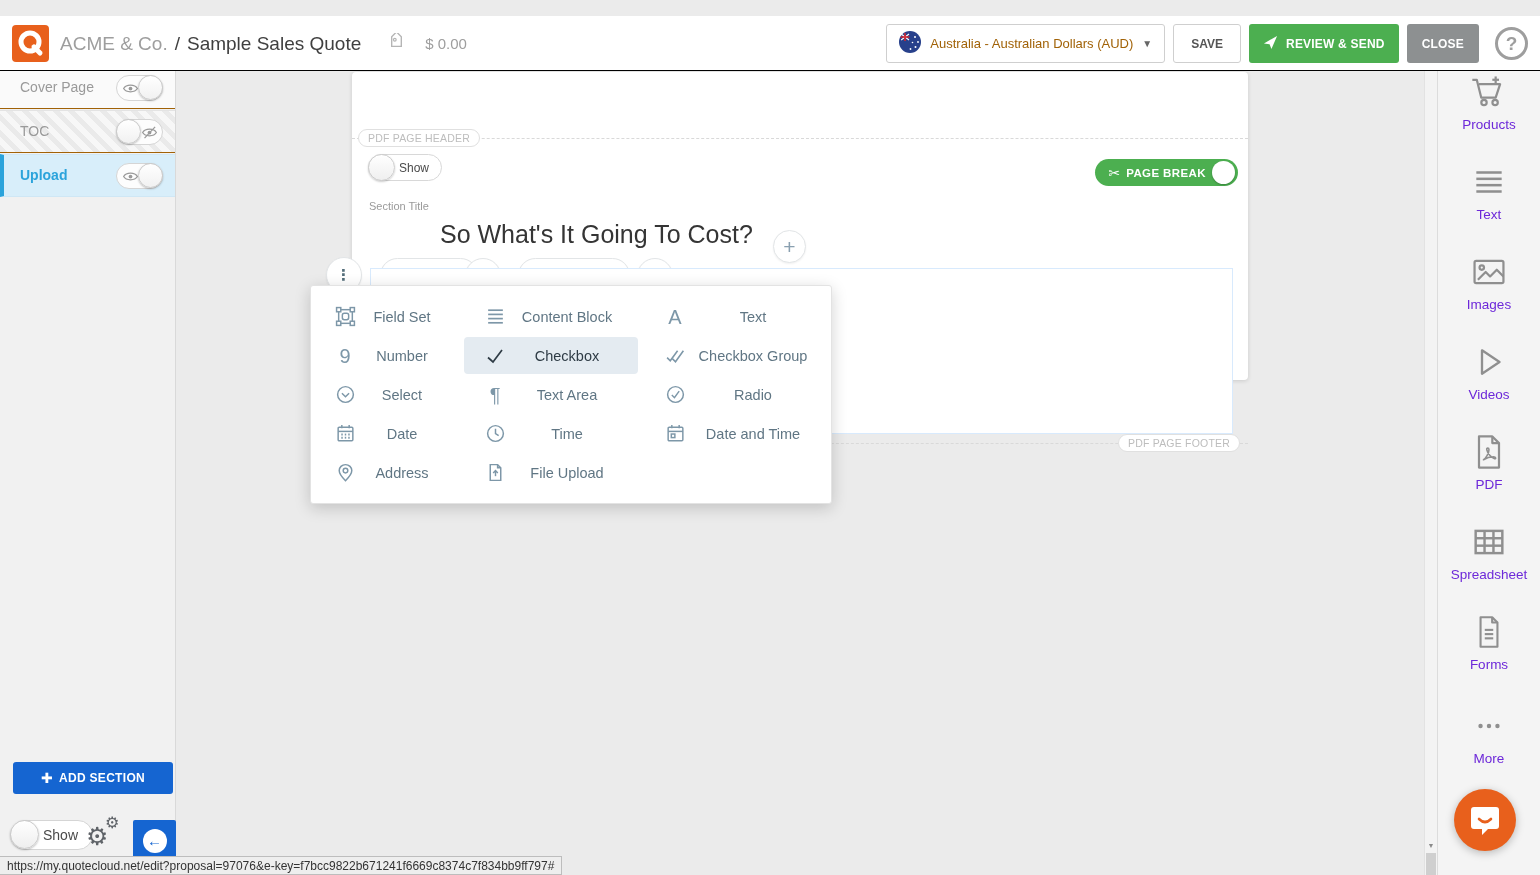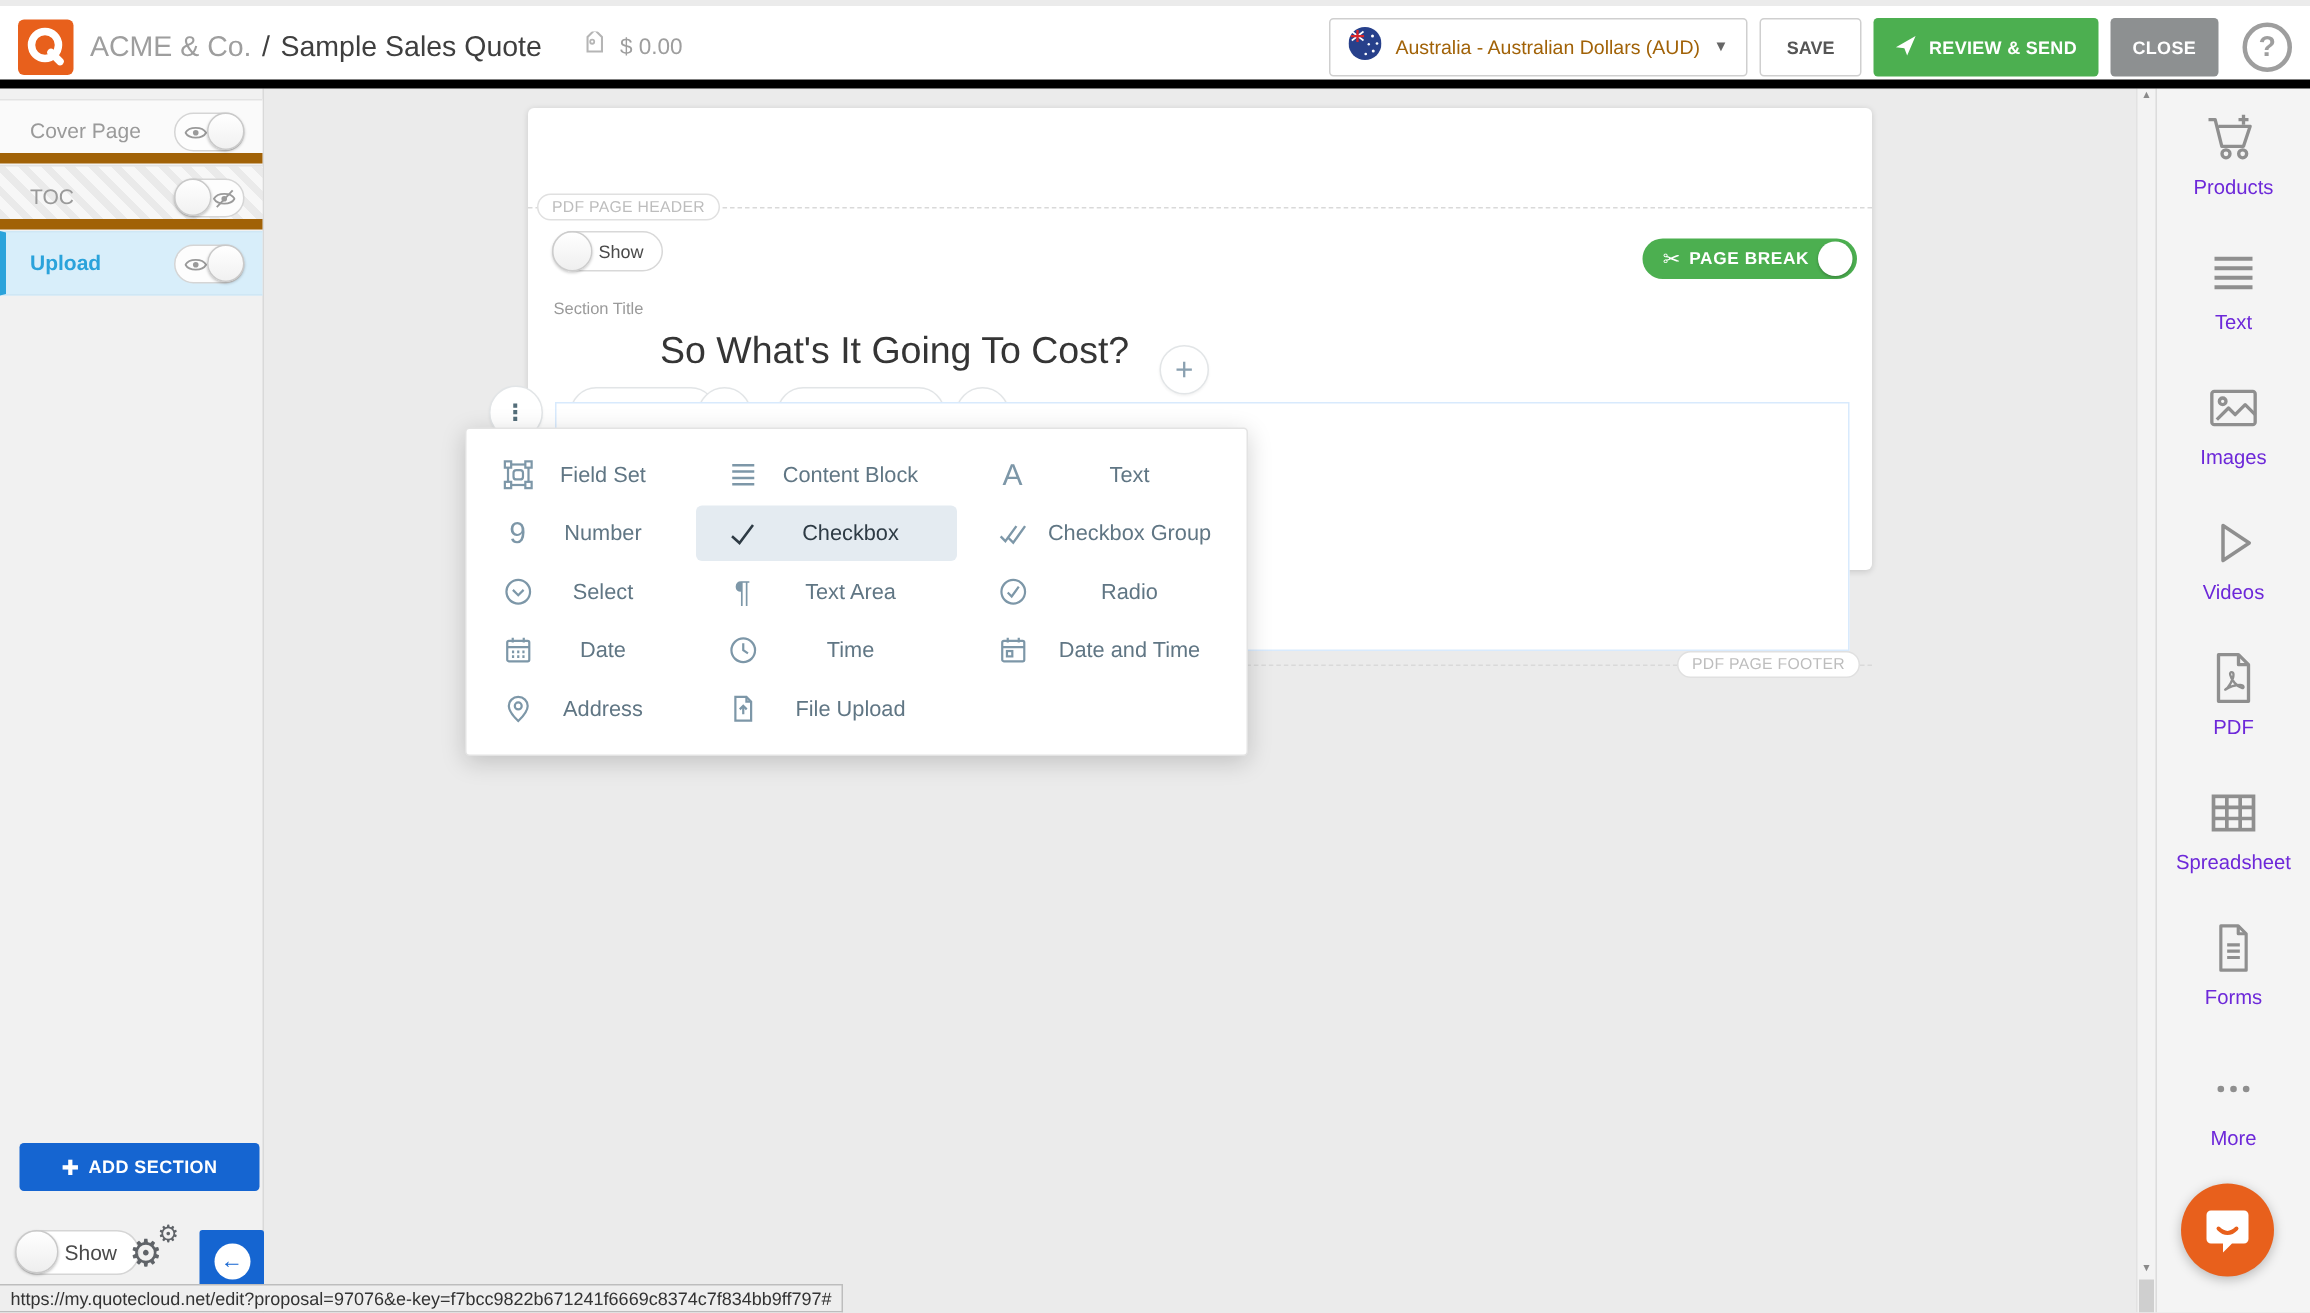--- a/index.html
+++ b/index.html
@@ -1,40 +1,40 @@
 <!DOCTYPE html>
 <html><head>
 <meta charset="utf-8">
 <style>
   * { margin:0; padding:0; box-sizing:border-box; }
   html,body { width:1540px; height:875px; overflow:hidden; }
   body { font-family:"Liberation Sans","DejaVu Sans",sans-serif; background:#ebebeb; position:relative; }
 
   
-  .topbar { position:absolute; top:4px; left:0; right:0; height:55px; background:#fff; border-bottom:6px solid #000000; z-index:30; }
+  .topbar { position:absolute; top:16px; left:0; right:0; height:55px; background:#fff; border-bottom:1px solid #000000; z-index:30; }
   .logo { position:absolute; left:12px; top:9px; width:37px; height:37px; background:#e8601c; border-radius:4px; }
   .brand { position:absolute; left:60px; top:0; height:55px; display:flex; align-items:center; gap:7px; }
   .brand .company { font-size:19px; color:#9e9e9e; }
   .brand .sep { font-size:19px; color:#3f3f3f; }
   .brand .doc { font-size:19px; color:#3f3f3f; }
-  .pricewrap { display:flex; align-items:center; gap:8px; margin-left:20px; }
+  .pricewrap { display:flex; align-items:center; gap:20px; margin-left:20px; }
   .pricewrap .price { font-size:15px; color:#9e9e9e; }
   .topright { position:absolute; right:12px; top:8px; display:flex; align-items:center; gap:8px; height:39px; }
   .currency { height:39px; display:flex; align-items:center; gap:9px; padding:0 12px; border:1px solid #cfcfcf; border-radius:3px; background:#fff; cursor:pointer; }
   .currency .clabel { font-size:13px; color:#a16207; }
   .currency .chev { font-size:10px; color:#666; }
   .btn { height:39px; display:flex; align-items:center; justify-content:center; border-radius:3px; font-size:12px; font-weight:bold; cursor:pointer; }
   .btn-save { background:#fff; border:1px solid #cfcfcf; color:#555; padding:0 17px; }
   .btn-review { background:#4caf50; color:#fff; padding:0 14px; gap:8px; letter-spacing:.2px; }
   .btn-close { background:#8d9091; color:#fff; padding:0 15px; letter-spacing:.2px; }
   .help { width:33px; height:33px; border:3px solid #9e9e9e; border-radius:50%; color:#9e9e9e; font-size:19px; font-weight:bold; display:flex; align-items:center; justify-content:center; margin-left:8px; }
 
   
   .lsidebar { position:absolute; left:0; top:55px; bottom:0; width:176px; background:#f1f1f1; border-right:1px solid #d9d9d9; z-index:10; }
-  .sec-item { position:relative; height:43px; border-top:1px solid #e3e3e3; border-bottom:7px solid #a16207; margin-bottom:1px; cursor:pointer; }
+  .sec-item { position:relative; height:43px; border-top:1px solid #e3e3e3; border-bottom:1px solid #a16207; margin-bottom:1px; cursor:pointer; }
   .sec-list { margin-top:11px; }
   .sec-cover { background:#fafafa; }
   .sec-toc { background:repeating-linear-gradient(45deg,#eaeaea 0 5px,#f7f7f7 5px 11px); }
   .sec-pricing { background:#d8eefa; border-left:4px solid #2ba3db; border-top:1px solid #cfe7f5; border-bottom:1px solid #cfe7f5; }
   .sec-label { line-height:41px; padding-left:20px; font-size:14px; color:#9a9a9a; }
   .sec-pricing .sec-label { color:#2ba3db; font-weight:bold; padding-left:16px; }
   .tgl { position:absolute; right:12px; top:8px; width:47px; height:26px; background:#fdfdfd; border:1px solid #d5d5d5; border-radius:13px; cursor:pointer; }
   .tgl .knob { position:absolute; top:-1px; width:25px; height:25px; background:linear-gradient(#fff,#f1f1f1); border:1px solid #c9c9c9; border-radius:50%; box-shadow:0 1px 2px rgba(0,0,0,.25); }
   .tgl .knob.right { right:-1px; } .tgl .knob.left { left:-1px; }
   .tgl .eyepos-l { position:absolute; left:6px; top:5px; } .tgl .eyepos-r { position:absolute; right:5px; top:5px; }

